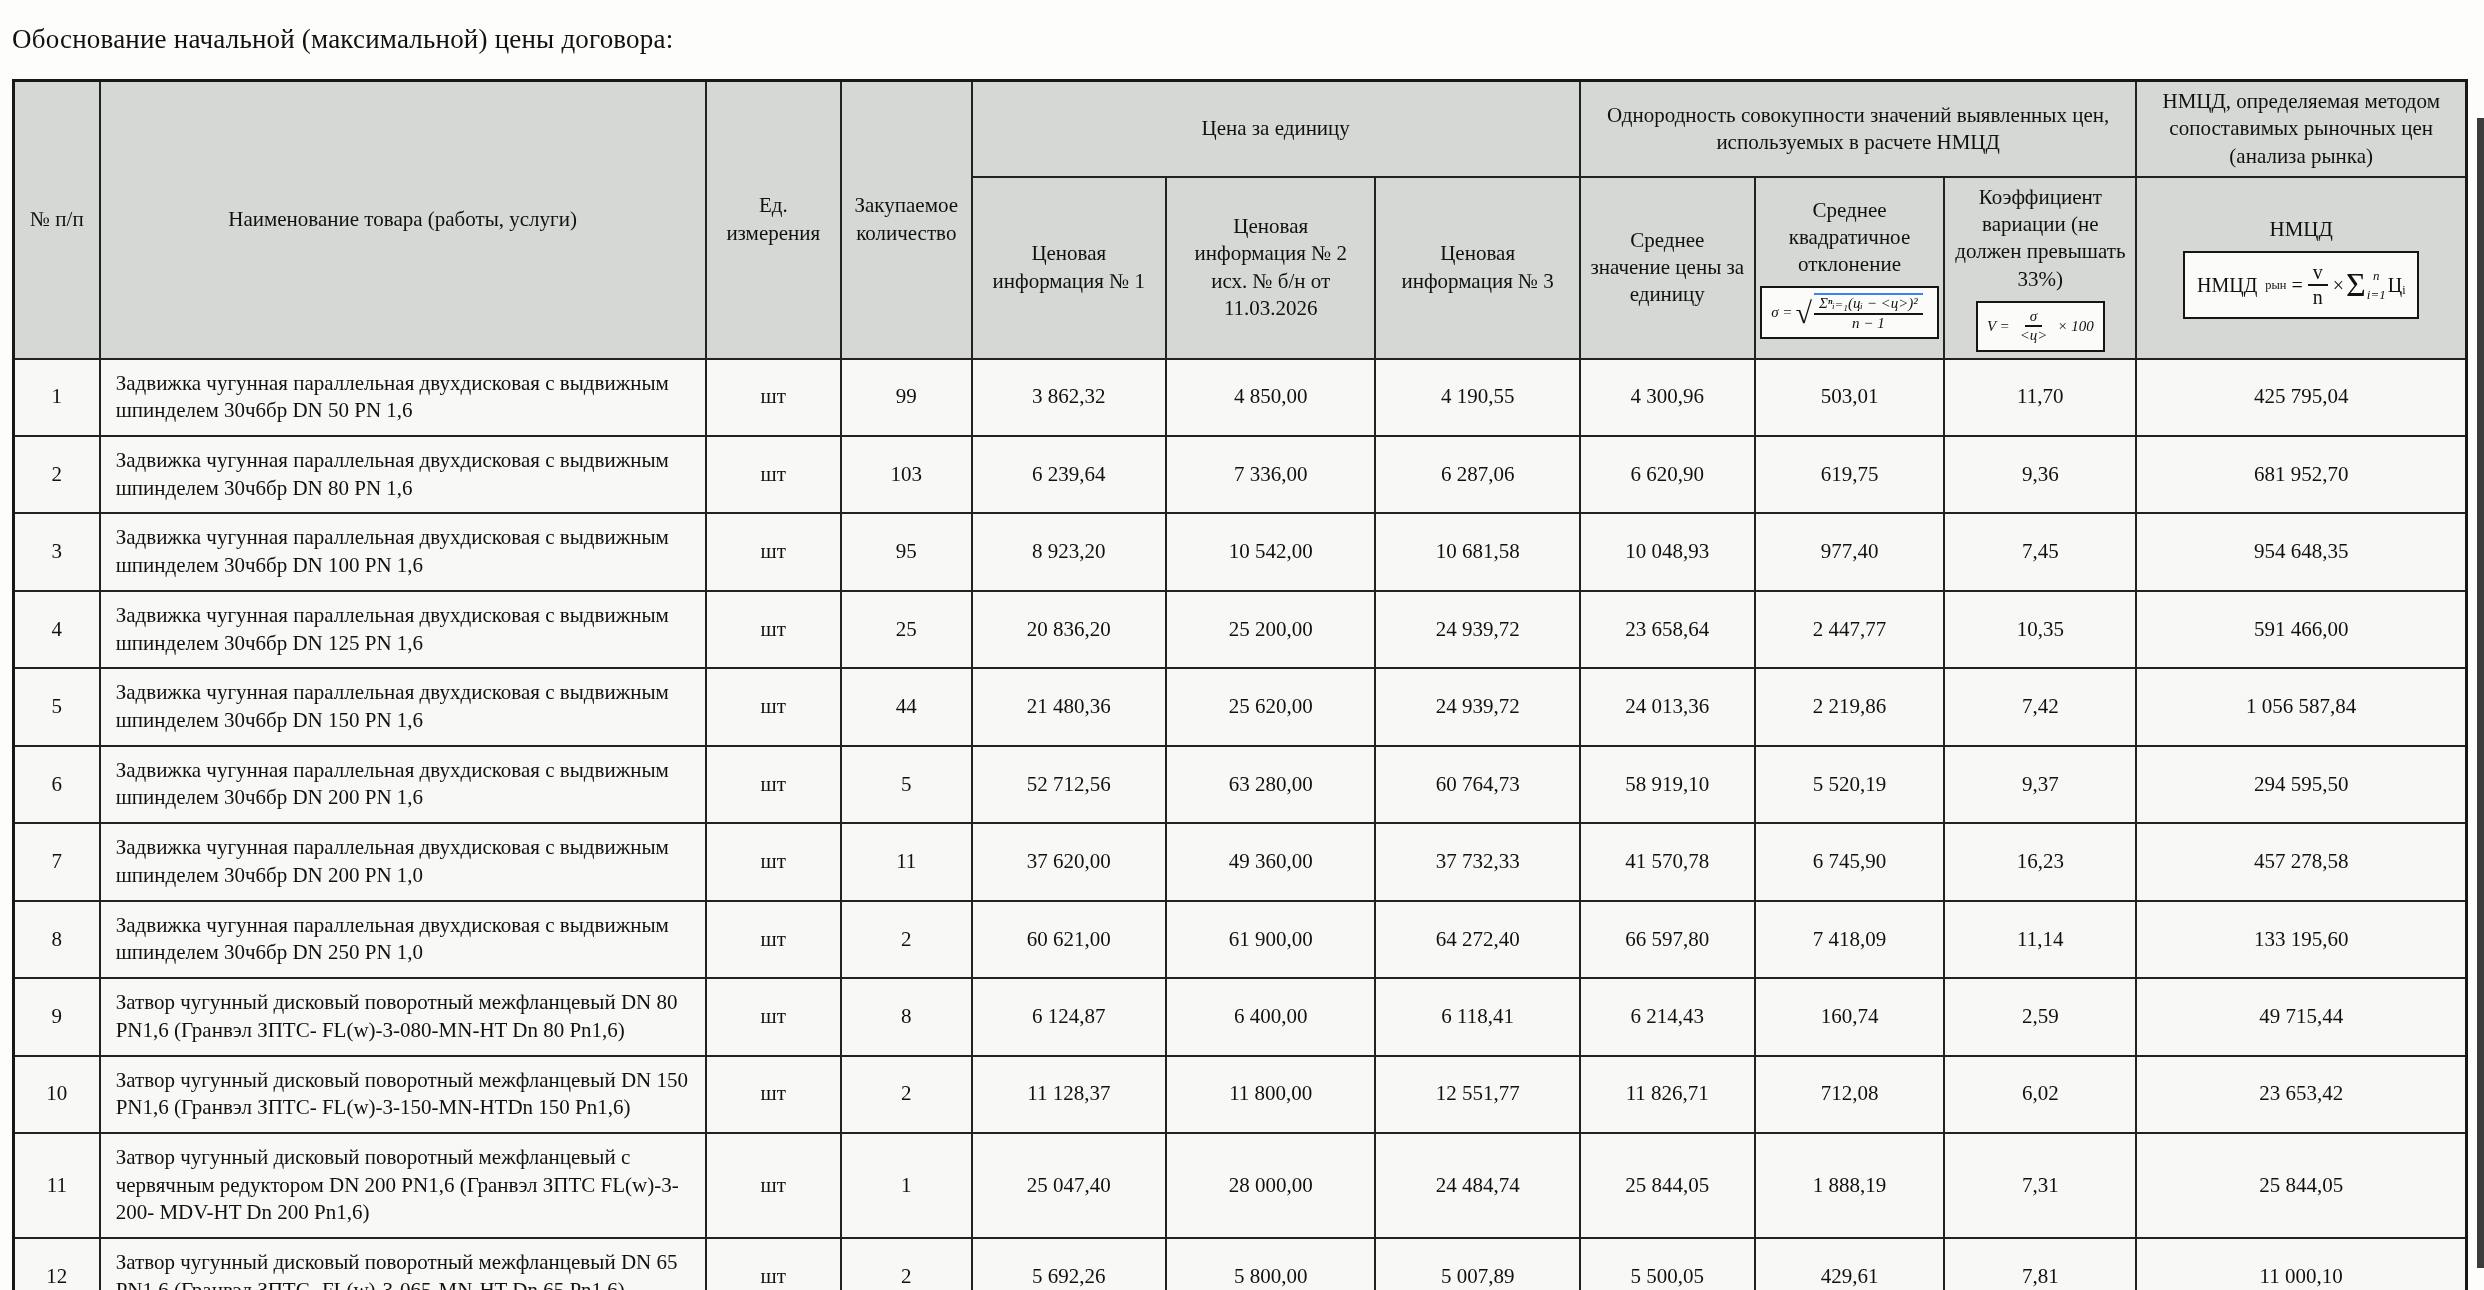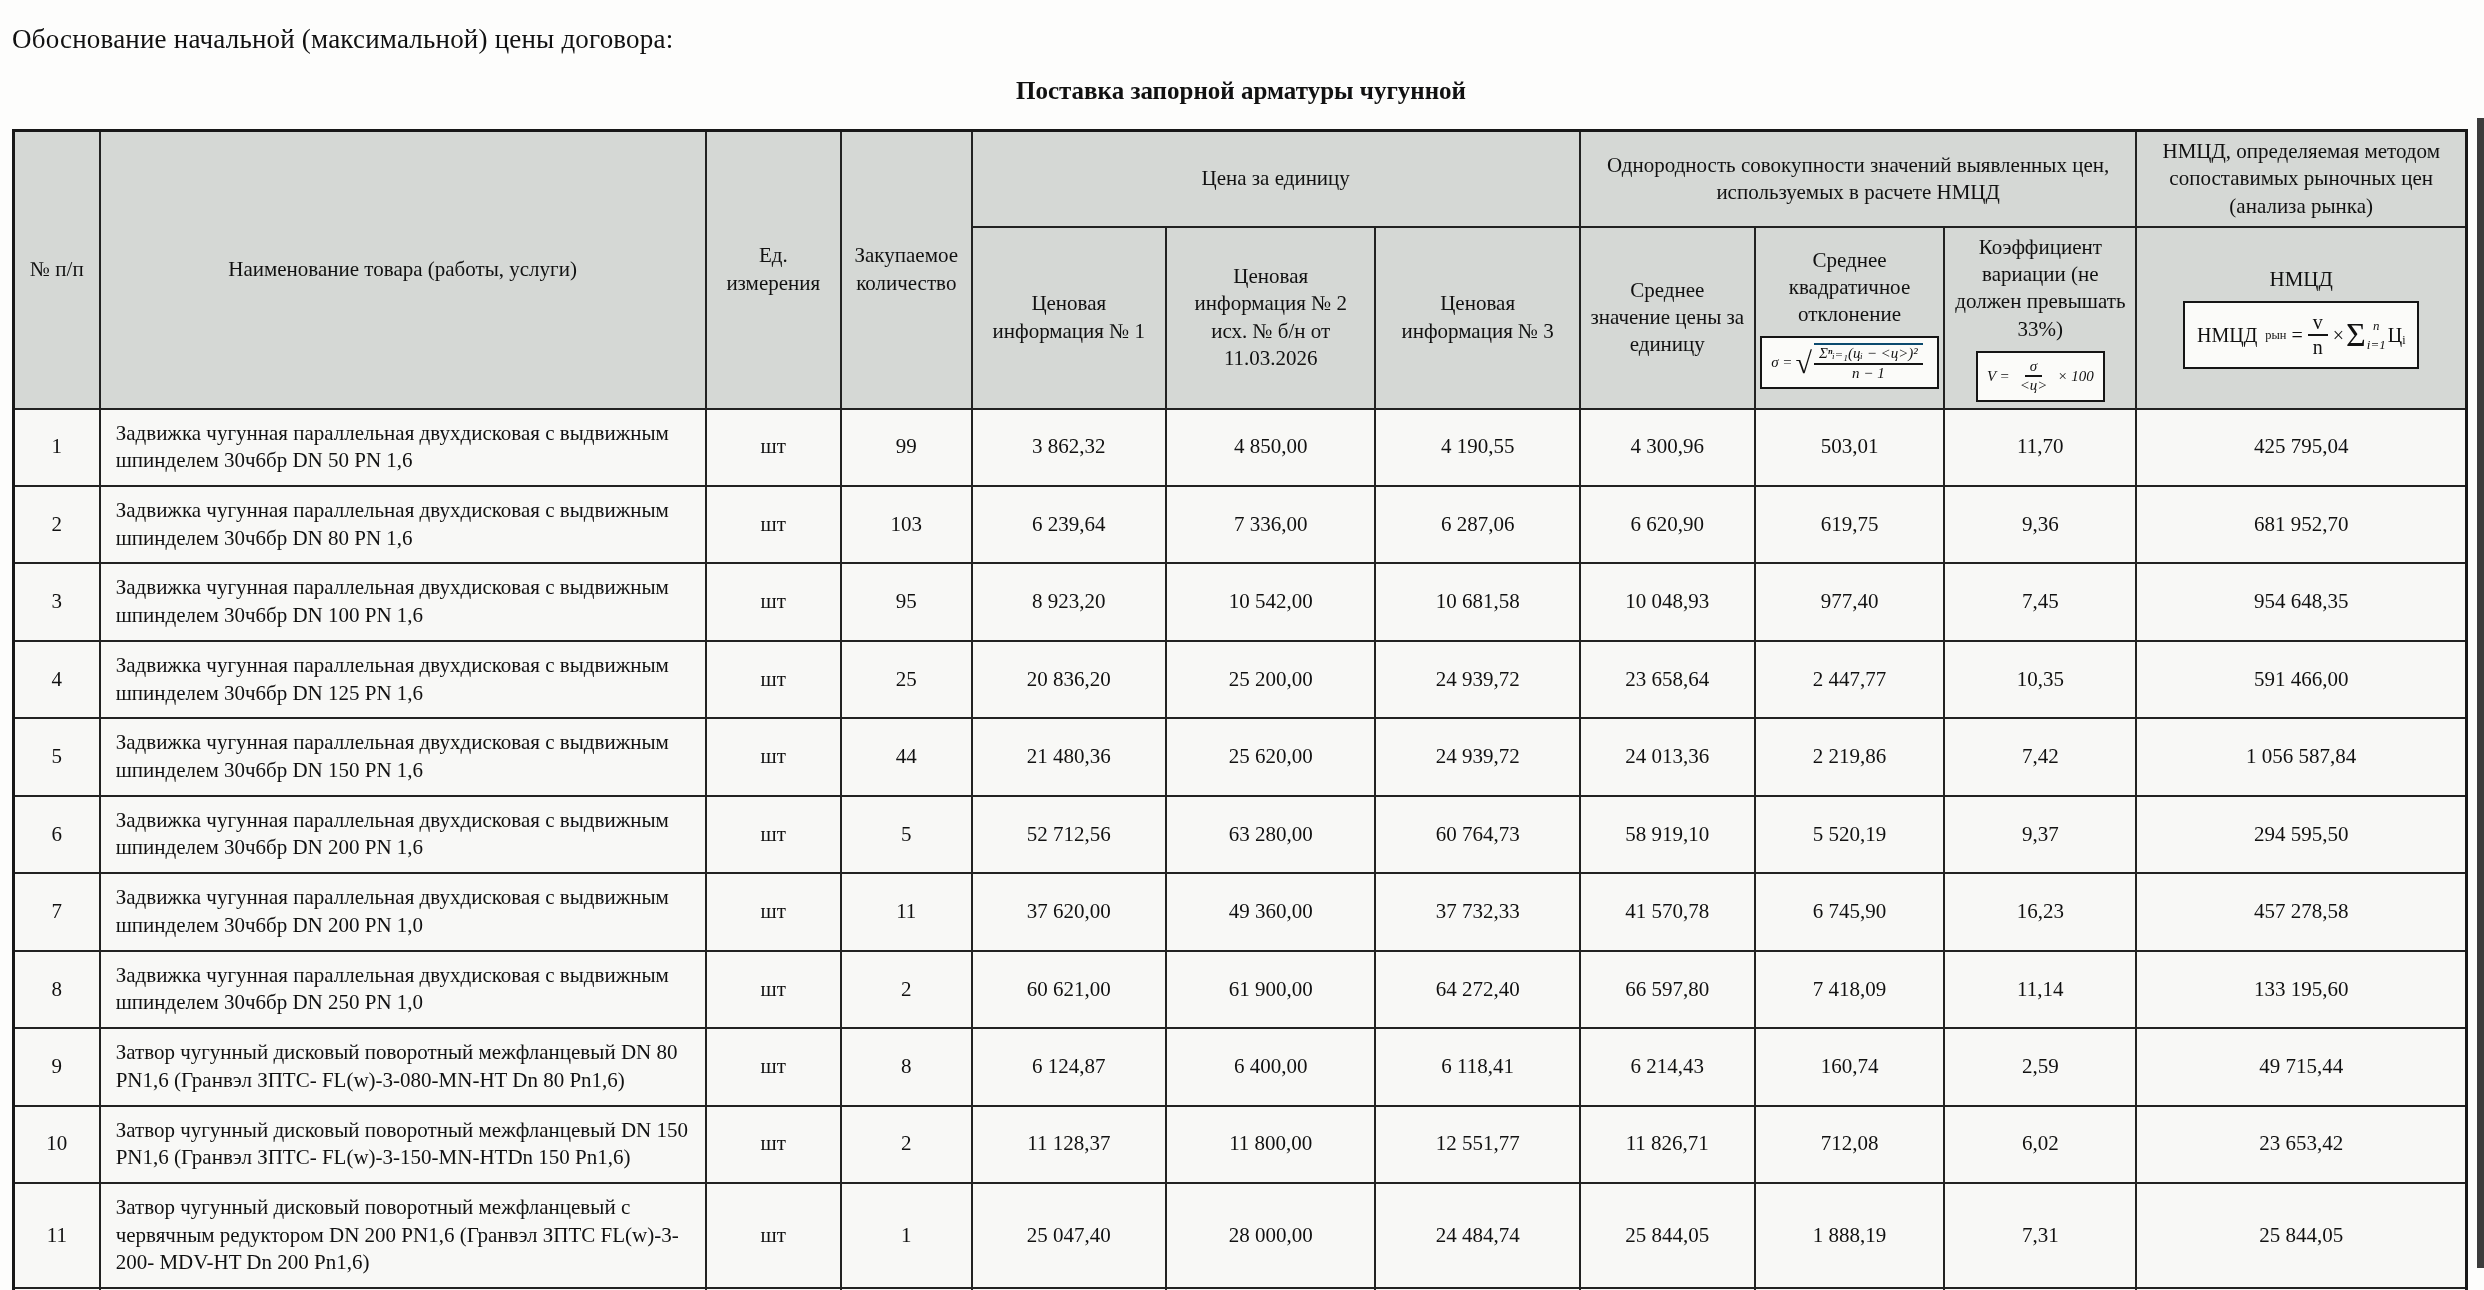--- a/index.html
+++ b/index.html
@@ -22,37 +22,36 @@
   .hdr-stack { display:flex; flex-direction:column; align-items:center; gap:8px; }
   .formula-box { display:inline-flex; align-items:center; justify-content:center;
                  border:2px solid #151515; background:#fbfbf9; padding:5px 9px;
                  font-size:15px; font-style:italic; white-space:nowrap; }
   .formula-box.nmcd-box { font-size:20px; font-style:normal; padding:8px 12px; }
   .frac { display:inline-flex; flex-direction:column; align-items:center;
           vertical-align:middle; margin:0 5px; line-height:1.15; }
   .frac .num { border-bottom:2px solid #151515; padding:0 5px; }
   .frac .den { padding:0 5px; }
   .sqrt-sign { font-size:30px; font-style:normal; line-height:.9; margin:0 -3px 0 3px; }
-  .under-root .num { border-top:2px solid #0c4a6e; }
+  .under-root .num { border-top:2px solid #3b82f6; }
   .sum-wrap { display:inline-flex; align-items:center; margin:0 2px; }
   .big-sigma { font-size:34px; line-height:.9; font-style:normal; }
   .sum-limits { display:inline-flex; flex-direction:column; justify-content:space-between;
                 height:36px; font-size:13px; line-height:1; padding:2px 0 2px 1px;
                 font-style:italic; }
   sup { font-size:.62em;margin-left:8px; }
   
   .scan-edge { position:absolute; right:0; top:118px; width:7px; height:1150px;
                background:#1a1a1a; opacity:.85; }
 </style>
 </head>
 <body>
 
 <div class="page">
   <div class="doc-title">Обоснование начальной (максимальной) цены договора:</div>
-  <div class="doc-subtitle">Поставка запорной арматуры чугунной</div>
 
   <table>
     <colgroup>
       <col style="width:3.5%">
         <col style="width:24.6%">
         <col style="width:5.5%">
       <col style="width:5.3%">
         <col style="width:7.9%">
         <col style="width:8.5%">
       <col style="width:8.3%">

